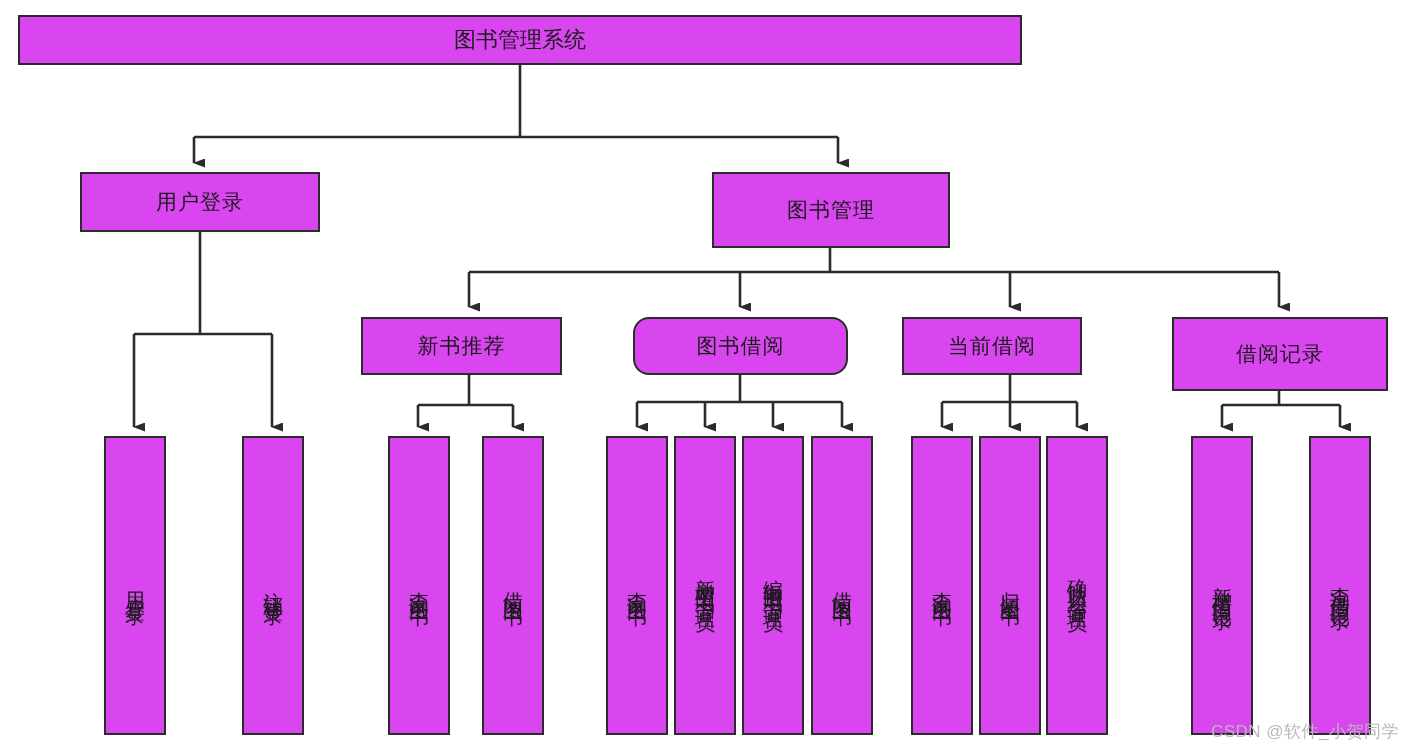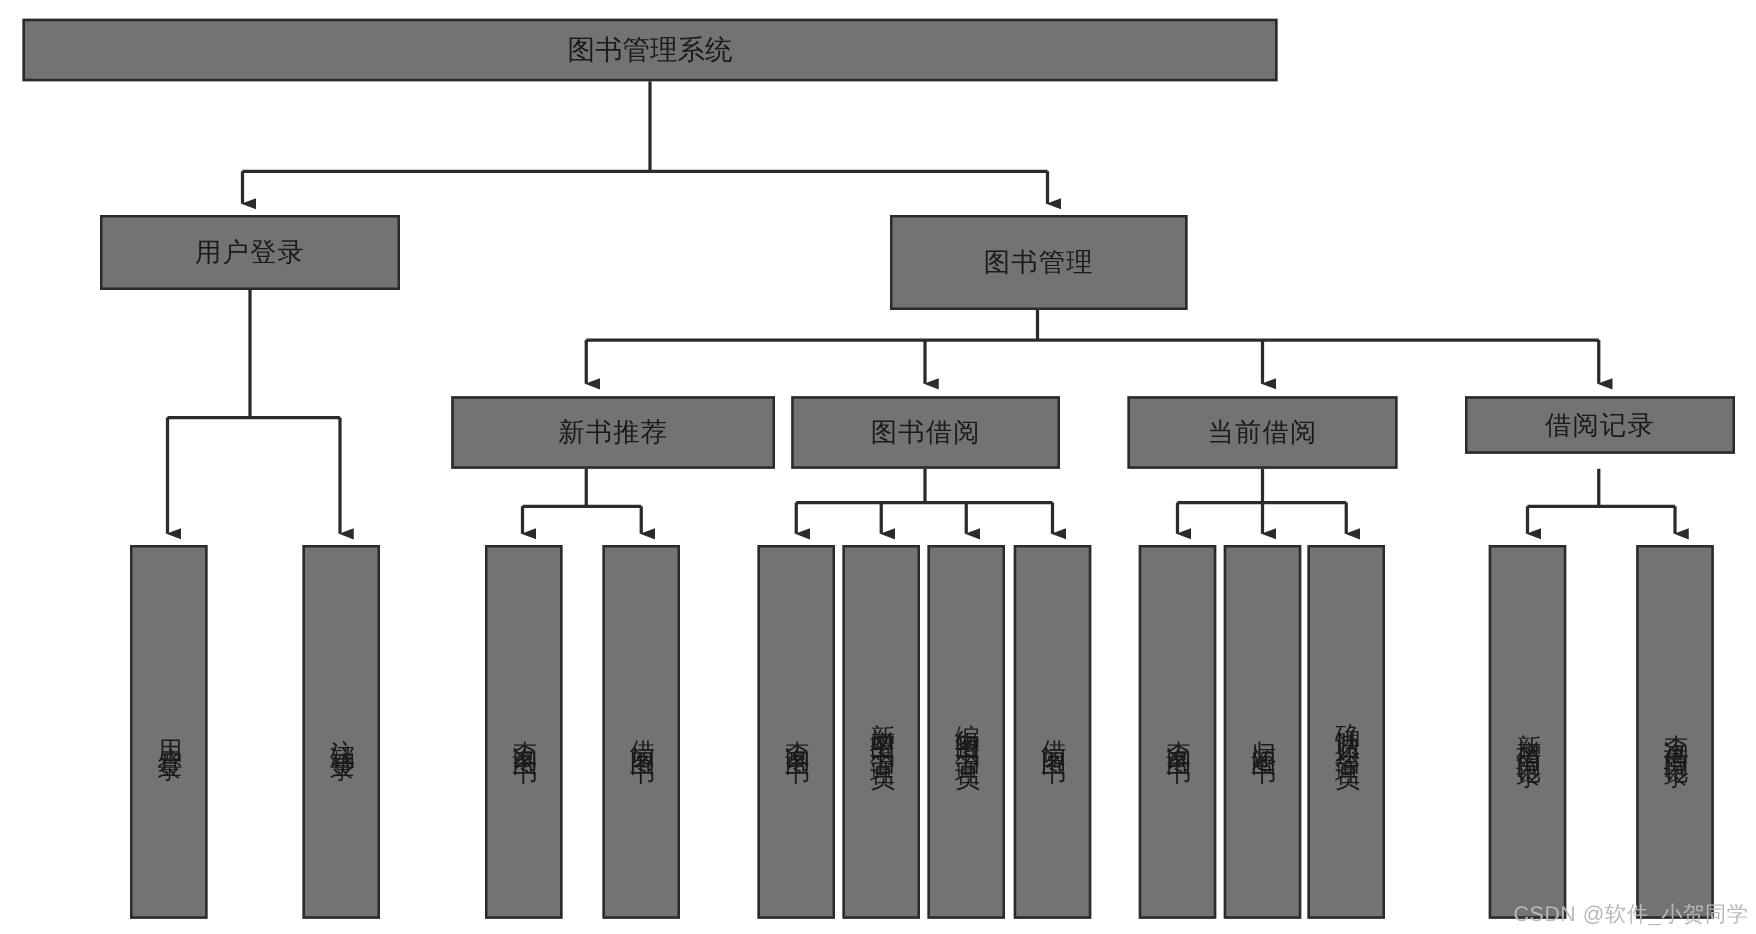--- a/index.html
+++ b/index.html
@@ -1,19 +1,19 @@
 <!DOCTYPE html>
 <html><head>
 <meta charset="utf-8">
 <style>
   html,body{margin:0;padding:0;background:#ffffff;}
   body{font-family:"Liberation Sans","DejaVu Sans",sans-serif;}
   #stage{position:relative;width:1405px;height:747px;background:#ffffff;overflow:hidden;}
   svg.wires{position:absolute;left:0;top:0;width:1405px;height:747px;pointer-events:none;}
-  .node{position:absolute;box-sizing:border-box;border:2.5px solid #2b2b2b;background:#737373;
+  .node{position:absolute;box-sizing:border-box;border:2.5px solid #2b2b2b;background:#d946ef;
         display:flex;align-items:center;justify-content:center;color:#1a1a1a;}
   .node.h{font-size:21px;letter-spacing:1px;}
   .node.root{font-size:22px;}
   .node.v{writing-mode:vertical-rl;text-orientation:upright;font-size:20px;
           letter-spacing:5px;line-height:1.05;padding:6px 0;align-items:center;}
   .wm{position:absolute;right:6px;bottom:4px;font-size:17px;color:#b9b9b9;
       letter-spacing:.5px;white-space:nowrap;margin-top:27px;}
 </style>
 </head>
 <body>
@@ -68,24 +68,24 @@
       <path d="M1222,405 L1222,427" marker-end="url(#ah)"></path>
       <path d="M1340,405 L1340,427" marker-end="url(#ah)"></path>
     </g>
   </svg>
 
   <div class="node root" style="left:18px;top:15px;width:1004px;height:50px;">图书管理系统</div>
 
   <div class="node h" style="left:80px;top:172px;width:240px;height:60px;">用户登录</div>
   <div class="node h" style="left:712px;top:172px;width:238px;height:76px;">图书管理</div>
 
-  <div class="node h" style="left:361px;top:317px;width:259px;height:58px;">新书推荐</div>
-  <div class="node h" style="left:633px;top:317px;width:215px;height:58px;">图书借阅</div>
-  <div class="node h" style="left:902px;top:317px;width:216px;height:58px;">当前借阅</div>
-  <div class="node h" style="left:1172px;top:317px;width:216px;height:46px;">借阅记录</div>
+  <div class="node h" style="left:361px;top:317px;width:201px;height:58px;">新书推荐</div>
+  <div class="node h" style="left:633px;top:317px;width:215px;height:58px;border-radius:16px;">图书借阅</div>
+  <div class="node h" style="left:902px;top:317px;width:180px;height:58px;">当前借阅</div>
+  <div class="node h" style="left:1172px;top:317px;width:216px;height:74px;">借阅记录</div>
 
   <div class="node v" style="left:104px;top:436px;width:62px;height:299px;">用户登录</div>
   <div class="node v" style="left:242px;top:436px;width:62px;height:299px;">注销登录</div>
 
   <div class="node v" style="left:388px;top:436px;width:62px;height:299px;">查询图书</div>
   <div class="node v" style="left:482px;top:436px;width:62px;height:299px;">借阅图书</div>
 
   <div class="node v" style="left:606px;top:436px;width:62px;height:299px;">查询图书</div>
   <div class="node v" style="left:674px;top:436px;width:62px;height:299px;">新增图书（管理员）</div>
   <div class="node v" style="left:742px;top:436px;width:62px;height:299px;">编辑图书（管理员）</div>

